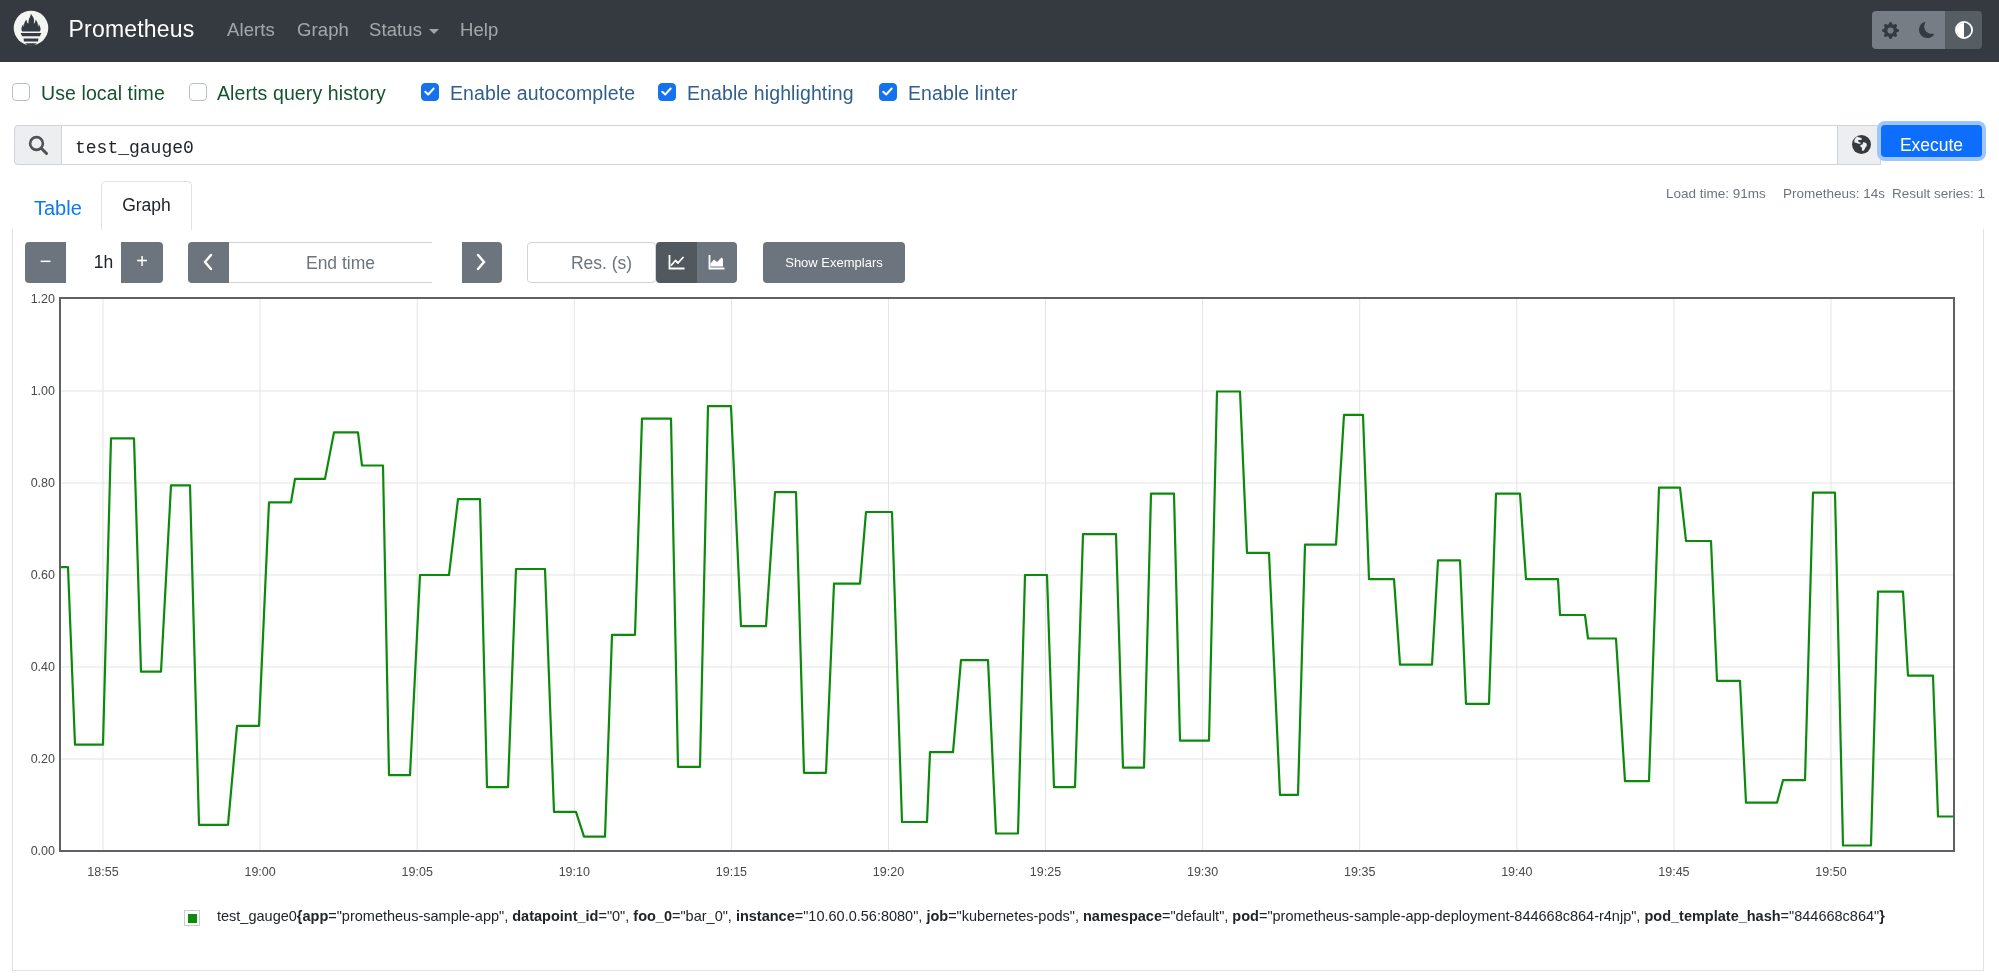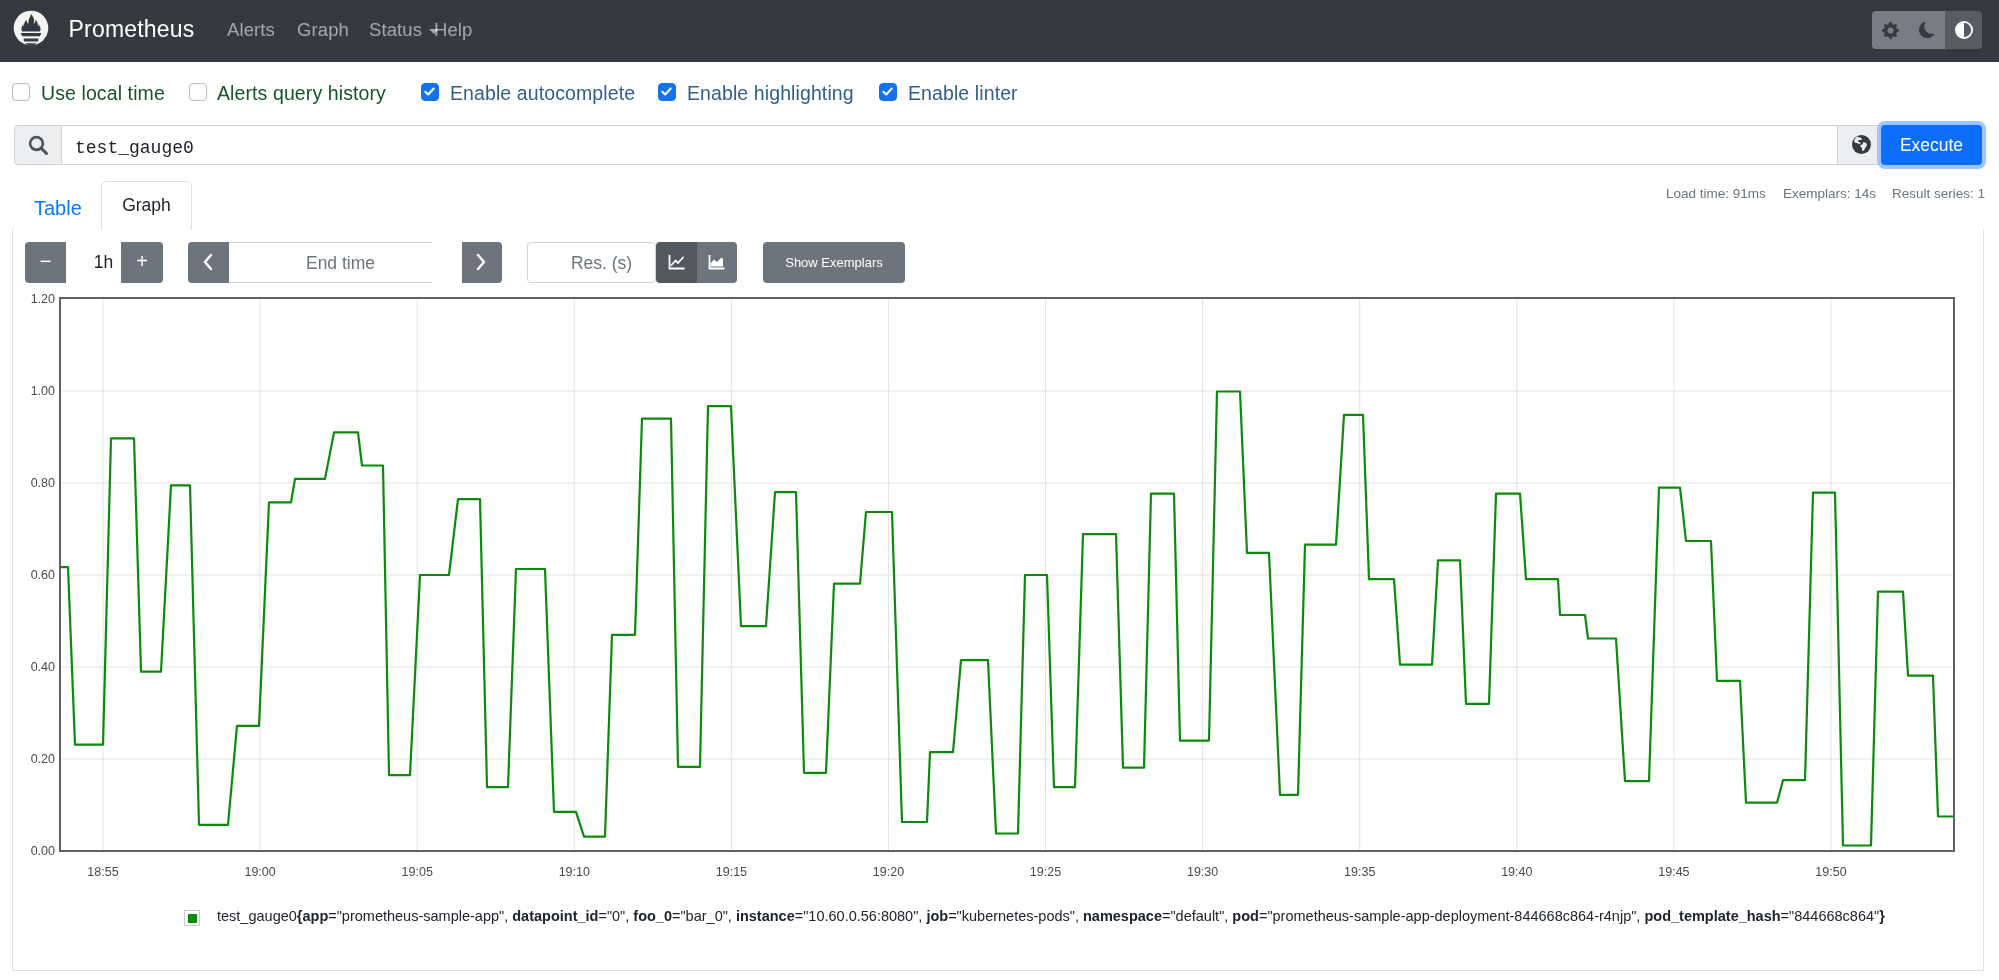--- a/index.html
+++ b/index.html
@@ -14,21 +14,21 @@
 .themebtn.active { background:#565e64; }
 .cb { position:absolute; top:83px; width:18px; height:18px; border:1px solid #b8bfc6; border-radius:4px; background:#fff; }
 .cb.checked { background:#1372ec; border-color:#1372ec; }
 .cblabel { position:absolute; top:82px; font-size:19.5px; letter-spacing:0.1px; color:#14532d; }
 .cblabel.blue { color:#315f8c; }
 .qrow { position:absolute; left:14px; top:125px; width:1970px; height:40px; }
 .qicon { position:absolute; left:0; top:0; width:48px; height:40px; background:#eceeef; border:1px solid #ced4da; border-radius:4px 0 0 4px; }
 .qinput { position:absolute; left:48px; top:0; width:1776px; height:40px; background:#fff; border:1px solid #ced4da; border-left:none; }
 .qtext { position:absolute; left:75px; top:138px; font-family:"Liberation Mono", monospace; font-size:18px; color:#212529; }
 .gicon { position:absolute; left:1824px; top:0; width:43px; height:40px; background:#eceeef; border:1px solid #ced4da; border-left:none; }
-.execbtn { position:absolute; left:1867px; top:0; width:101px; height:40px; background:#0d6efd; border-radius:4px; box-shadow:0 0 0 4px #9ec5fe; color:#fff; font-size:17.5px; text-align:center; line-height:40px; }
+.execbtn { position:absolute; left:1867px; top:0; width:101px; height:32px; background:#0d6efd; border-radius:4px; box-shadow:0 0 0 4px #9ec5fe; color:#fff; font-size:17.5px; text-align:center; line-height:40px; }
 .stats { position:absolute; top:186px; font-size:13.5px; color:#6c757d; }
 .panelborder { position:absolute; left:12px; top:229px; width:1972px; height:742px; border:1px solid #dee2e6; border-top:none; }
 .tablink { position:absolute; left:34px; top:197px; font-size:20px; color:#0d78f2; }
 .graphtab { position:absolute; left:101px; top:181px; width:91px; height:49px; background:#fff; border:1px solid #dee2e6; border-bottom:none; border-radius:5px 5px 0 0; font-size:17.5px; color:#212529; text-align:center; line-height:47px; }
 .btn { position:absolute; top:242px; height:41px; background:#6c757d; color:#fff; font-size:13px; }
 .whiteseg { position:absolute; top:242px; height:41px; background:#fff; color:#212529; font-size:17.5px; text-align:center; line-height:41px;padding-left:20px; }
 </style>
 </head>
 <body>
 <div class="navbar"></div>
@@ -37,21 +37,21 @@
 <circle cx="18" cy="18" r="17.3" fill="#f4f4f3"></circle>
 <path fill="#343a40" d="M18 3.8 C17.5 6.8 15.9 8.4 15.5 10.9 C15.3 12.3 15.7 13.5 15.4 13.6 C14.8 13.8 13.6 11.9 13.5 9.8 C12.2 10.9 11.0 13.4 11.0 15.3 C11.0 16.1 10.7 17.1 10.5 16.2 C10.4 15.7 10.4 14.8 10.5 14.1 C9.0 15.9 8.4 17.6 8.4 19.2 C8.4 20.0 8.7 21.0 9.3 21.6 L26.7 21.6 C27.3 21.0 27.6 20.1 27.6 19.3 C27.6 17.7 26.9 15.8 25.5 14.0 C25.6 14.9 25.5 15.8 25.4 16.3 C25.2 17.1 24.9 16.2 24.9 15.4 C24.9 13.3 24.1 11.5 22.6 9.6 C22.5 11.7 21.6 13.7 21.0 13.5 C20.5 13.4 21.3 11.7 21.0 9.4 C20.7 7.0 18.6 5.7 18 3.8 Z"></path>
 <path fill="#343a40" d="M7.6 23.1 L28.4 23.1 L26.8 26.3 L9.2 26.3 Z"></path>
 <path fill="#343a40" d="M10.6 28.5 L25.4 28.5 L25.1 31.4 L10.9 31.4 Z"></path>
 <path fill="#343a40" d="M12.3 33.3 L23.7 33.3 C22.4 34.8 20.3 35.6 18 35.6 C15.7 35.6 13.6 34.8 12.3 33.3 Z"></path>
 </svg>
 <div class="brand">Prometheus</div>
 <div class="navlink" style="left:227px">Alerts</div>
 <div class="navlink" style="left:297px">Graph</div>
 <div class="navlink" style="left:369px">Status<span class="caret"></span></div>
-<div class="navlink" style="left:434px">Help</div>
+<div class="navlink" style="left:460px">Help</div>
 <div class="themegrp">
 <div class="themebtn" style="border-radius:4px 0 0 4px">
 <svg width="17" height="17" viewBox="0 0 16 16" fill="#343a40">
         <path d="M9.405 1.05c-.413-1.4-2.397-1.4-2.81 0l-.1.34a1.464 1.464 0 0 1-2.105.872l-.31-.17c-1.283-.698-2.686.705-1.987 1.987l.169.311c.446.82.023 1.841-.872 2.105l-.34.1c-1.4.413-1.4 2.397 0 2.81l.34.1a1.464 1.464 0 0 1 .872 2.105l-.17.31c-.698 1.283.705 2.686 1.987 1.987l.311-.169a1.464 1.464 0 0 1 2.105.872l.1.34c.413 1.4 2.397 1.4 2.81 0l.1-.34a1.464 1.464 0 0 1 2.105-.872l.31.17c1.283.698 2.686-.705 1.987-1.987l-.169-.311a1.464 1.464 0 0 1 .872-2.105l.34-.1c1.4-.413 1.4-2.397 0-2.81l-.34-.1a1.464 1.464 0 0 1-.872-2.105l.17-.31c.698-1.283-.705-2.686-1.987-1.987l-.311.169a1.464 1.464 0 0 1-2.105-.872zM8 10.93a2.929 2.929 0 1 1 0-5.86 2.929 2.929 0 0 1 0 5.858z"></path>
       </svg>
 </div>
 <div class="themebtn">
 <svg width="16" height="16" viewBox="0 0 16 16" fill="#343a40">
         <path d="M6 .278a.768.768 0 0 1 .08.858 7.208 7.208 0 0 0-.878 3.46c0 4.021 3.278 7.277 7.318 7.277.527 0 1.04-.055 1.533-.16a.787.787 0 0 1 .81.316.733.733 0 0 1-.031.893A8.349 8.349 0 0 1 8.344 16C3.734 16 0 12.286 0 7.71 0 4.266 2.114 1.312 5.124.06A.752.752 0 0 1 6 .278z"></path>
       </svg>
@@ -92,21 +92,21 @@
 <svg class="abs" style="left:1838px;top:10px" width="19" height="19" viewBox="0 0 16 16">
       <circle cx="8" cy="8" r="8" fill="#343a40"></circle>
       <path fill="#eceeef" d="M4.5 1.2 C5.5 2.2 7.8 2.0 8.3 3.0 C8.8 4.0 7.2 4.4 6.5 4.2 C5.8 4.0 4.6 4.6 5.3 5.4 C6.0 6.2 6.8 5.8 7.3 6.5 C7.8 7.2 6.7 7.6 5.9 7.4 C4.2 7.0 3.1 5.9 2.0 6.3 C1.6 4.1 2.7 2.2 4.5 1.2 Z"></path>
       <path fill="#eceeef" d="M9.5 6.2 C10.6 6.0 12.3 6.8 12.5 8.0 C12.8 9.7 11.2 10.2 10.8 11.5 C10.5 12.6 9.3 13.8 8.6 13.2 C7.9 12.6 8.8 11.6 8.3 10.8 C7.8 10.0 6.9 9.9 7.0 9.0 C7.1 8.1 8.4 8.4 9.0 7.8 C9.5 7.3 8.8 6.3 9.5 6.2 Z"></path>
     </svg>
 <div class="execbtn">Execute</div>
 </div>
 <div class="qtext">test_gauge0</div>
 
 <div class="stats" style="left:1666px">Load time: 91ms</div>
-<div class="stats" style="left:1783px">Exemplars: 14s</div>
+<div class="stats" style="left:1783px">Prometheus: 14s</div>
 <div class="stats" style="left:1892px">Result series: 1</div>
 
 <div class="panelborder"></div>
 <div class="tablink">Table</div>
 <div class="graphtab">Graph</div>
 
 <div class="btn" style="left:25px;width:41px;border-radius:4px 0 0 4px;text-align:center;line-height:38px;font-size:20px">−</div>
 <div class="whiteseg" style="left:66px;width:55px">1h</div>
 <div class="btn" style="left:121px;width:42px;border-radius:0 4px 4px 0;text-align:center;line-height:38px;font-size:20px">+</div>
 <div class="btn" style="left:188px;width:41px;border-radius:4px 0 0 4px"><svg style="margin:11px 0 0 14px" width="11" height="18" viewBox="0 0 11 18">

